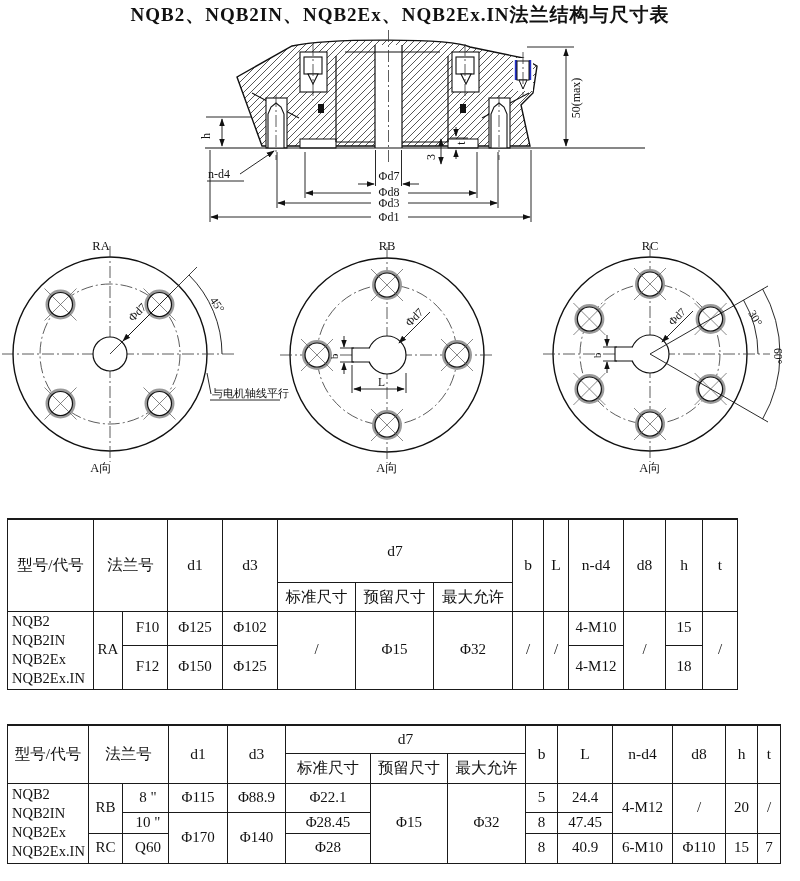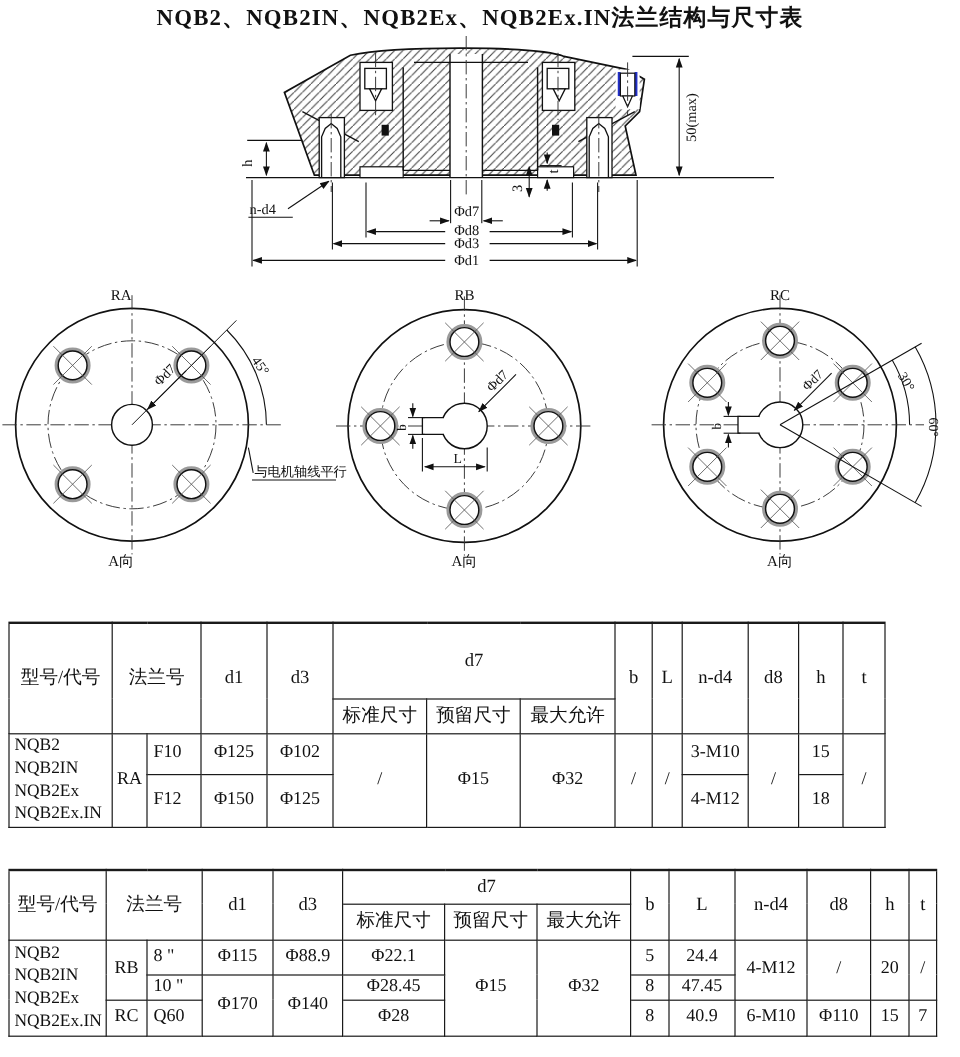--- a/index.html
+++ b/index.html
@@ -6,21 +6,21 @@
   body{width:800px;height:881px;position:relative;font-family:"Liberation Serif","DejaVu Serif",serif;color:#111;}
   #title{position:absolute;top:2px;left:0;width:800px;text-align:center;font-size:19px;letter-spacing:1px;font-weight:700;}
   #drawing{position:absolute;top:0;left:0;}
   svg text{font-family:"Liberation Serif","DejaVu Serif",serif;fill:#111;}
   .cap{position:absolute;font-size:14px;margin-top:36px;}
   .cap1{top:501px;left:9px;}
   .cap2{top:707px;left:9px;}
   table.tbl{border-collapse:collapse;table-layout:fixed;position:absolute;background:#fff;}
   .tbl td{border:1px solid #1a1a1a;text-align:center;font-size:15px;padding:0;overflow:hidden;line-height:1.15;}
   .tbl td.hd{font-size:15.5px;}
-  .tbl td.lft{text-align:left;padding-left:5px;}
+  .tbl td.lft{text-align:center;padding-left:5px;}
   .tbl td.mdl{text-align:left;padding-left:4px;font-size:14.5px;line-height:19px;margin-top:24px;}
   #t1{left:7px;top:518px;border-top:2px solid #1a1a1a;}
   #t2{left:7px;top:724px;border-top:2px solid #1a1a1a;}
 </style>
 </head>
 <body>
 
 <div id="title">NQB2、NQB2IN、NQB2Ex、NQB2Ex.IN法兰结构与尺寸表</div>
 
 <svg id="drawing" width="800" height="498" viewBox="0 0 800 498">
@@ -347,21 +347,21 @@
     </td>
     <td rowspan="2">RA</td>
     <td class="lft">F10</td>
     <td>Φ125</td>
     <td>Φ102</td>
     <td rowspan="2">/</td>
     <td rowspan="2">Φ15</td>
     <td rowspan="2">Φ32</td>
     <td rowspan="2">/</td>
     <td rowspan="2">/</td>
-    <td>3-M10</td>
+    <td>4-M10</td>
     <td rowspan="2">/</td>
     <td>15</td>
     <td rowspan="2">/</td>
   </tr>
   <tr style="height:44px">
     <td class="lft">F12</td>
     <td>Φ150</td>
     <td>Φ125</td>
     <td>4-M12</td>
     <td>18</td>

